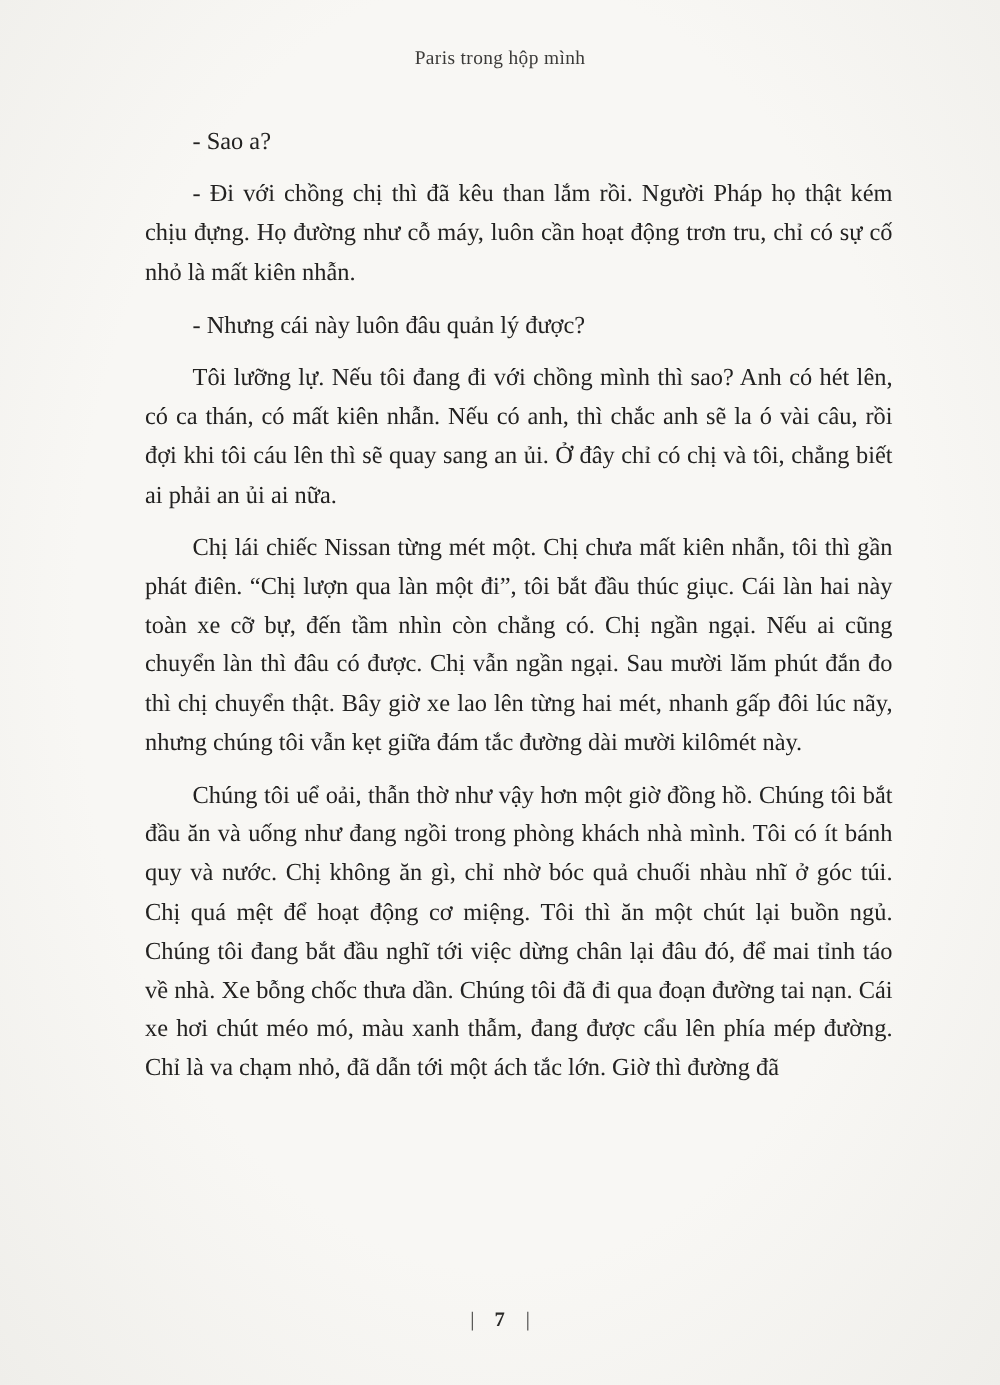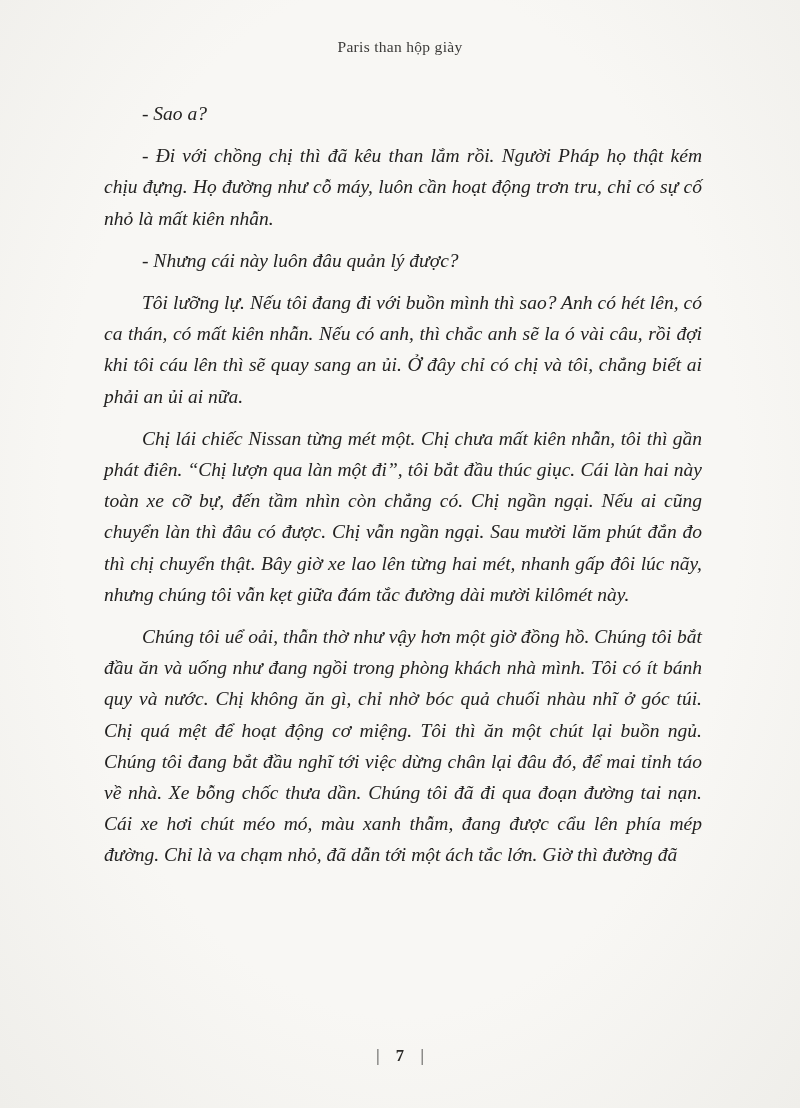--- a/index.html
+++ b/index.html
@@ -21,23 +21,22 @@
     left: 0;
     width: 100%;
     text-align: center;
     font-size: 15.5px;
     letter-spacing: 0.3px;
     color: #3b3a38;
   }
   .page-body {
     position: absolute;
     top: 98px;
-    left: 104px;
+    left: 116px;
     width: 598px;
-    font-style: italic;
   }
   .page-body p {
     margin: 0 0 11px 0;
     font-size: 19.5px;
     line-height: 31.2px;
     text-align: justify;
     text-indent: 38px;
     color: #232221;
   }
   .page-footer {
@@ -55,27 +54,27 @@
   }
   .page-footer .num {
     font-weight: bold;
     margin: 0 8px;
     letter-spacing: 0.5px;
   }
 </style>
 </head>
 <body>
 
-<div class="running-header">Paris than hộp giày</div>
+<div class="running-header">Paris trong hộp mình</div>
 
 <div class="page-body">
   <p>- Sao a?</p>
   <p>- Đi với chồng chị thì đã kêu than lắm rồi. Người Pháp họ thật kém chịu đựng. Họ đường như cỗ máy, luôn cần hoạt động trơn tru, chỉ có sự cố nhỏ là mất kiên nhẫn.</p>
   <p>- Nhưng cái này luôn đâu quản lý được?</p>
-  <p>Tôi lưỡng lự. Nếu tôi đang đi với buồn mình thì sao? Anh có hét lên, có ca thán, có mất kiên nhẫn. Nếu có anh, thì chắc anh sẽ la ó vài câu, rồi đợi khi tôi cáu lên thì sẽ quay sang an ủi. Ở đây chỉ có chị và tôi, chẳng biết ai phải an ủi ai nữa.</p>
+  <p>Tôi lưỡng lự. Nếu tôi đang đi với chồng mình thì sao? Anh có hét lên, có ca thán, có mất kiên nhẫn. Nếu có anh, thì chắc anh sẽ la ó vài câu, rồi đợi khi tôi cáu lên thì sẽ quay sang an ủi. Ở đây chỉ có chị và tôi, chẳng biết ai phải an ủi ai nữa.</p>
   <p>Chị lái chiếc Nissan từng mét một. Chị chưa mất kiên nhẫn, tôi thì gần phát điên. “Chị lượn qua làn một đi”, tôi bắt đầu thúc giục. Cái làn hai này toàn xe cỡ bự, đến tầm nhìn còn chẳng có. Chị ngần ngại. Nếu ai cũng chuyển làn thì đâu có được. Chị vẫn ngần ngại. Sau mười lăm phút đắn đo thì chị chuyển thật. Bây giờ xe lao lên từng hai mét, nhanh gấp đôi lúc nãy, nhưng chúng tôi vẫn kẹt giữa đám tắc đường dài mười kilômét này.</p>
   <p>Chúng tôi uể oải, thẫn thờ như vậy hơn một giờ đồng hồ. Chúng tôi bắt đầu ăn và uống như đang ngồi trong phòng khách nhà mình. Tôi có ít bánh quy và nước. Chị không ăn gì, chỉ nhờ bóc quả chuối nhàu nhĩ ở góc túi. Chị quá mệt để hoạt động cơ miệng. Tôi thì ăn một chút lại buồn ngủ. Chúng tôi đang bắt đầu nghĩ tới việc dừng chân lại đâu đó, để mai tỉnh táo về nhà. Xe bỗng chốc thưa dần. Chúng tôi đã đi qua đoạn đường tai nạn. Cái xe hơi chút méo mó, màu xanh thẫm, đang được cẩu lên phía mép đường. Chỉ là va chạm nhỏ, đã dẫn tới một ách tắc lớn. Giờ thì đường đã</p>
 </div>
 
 <div class="page-footer">
   <span class="bar">|</span>
   <span class="num">7</span>
   <span class="bar">|</span>
 </div>
 

